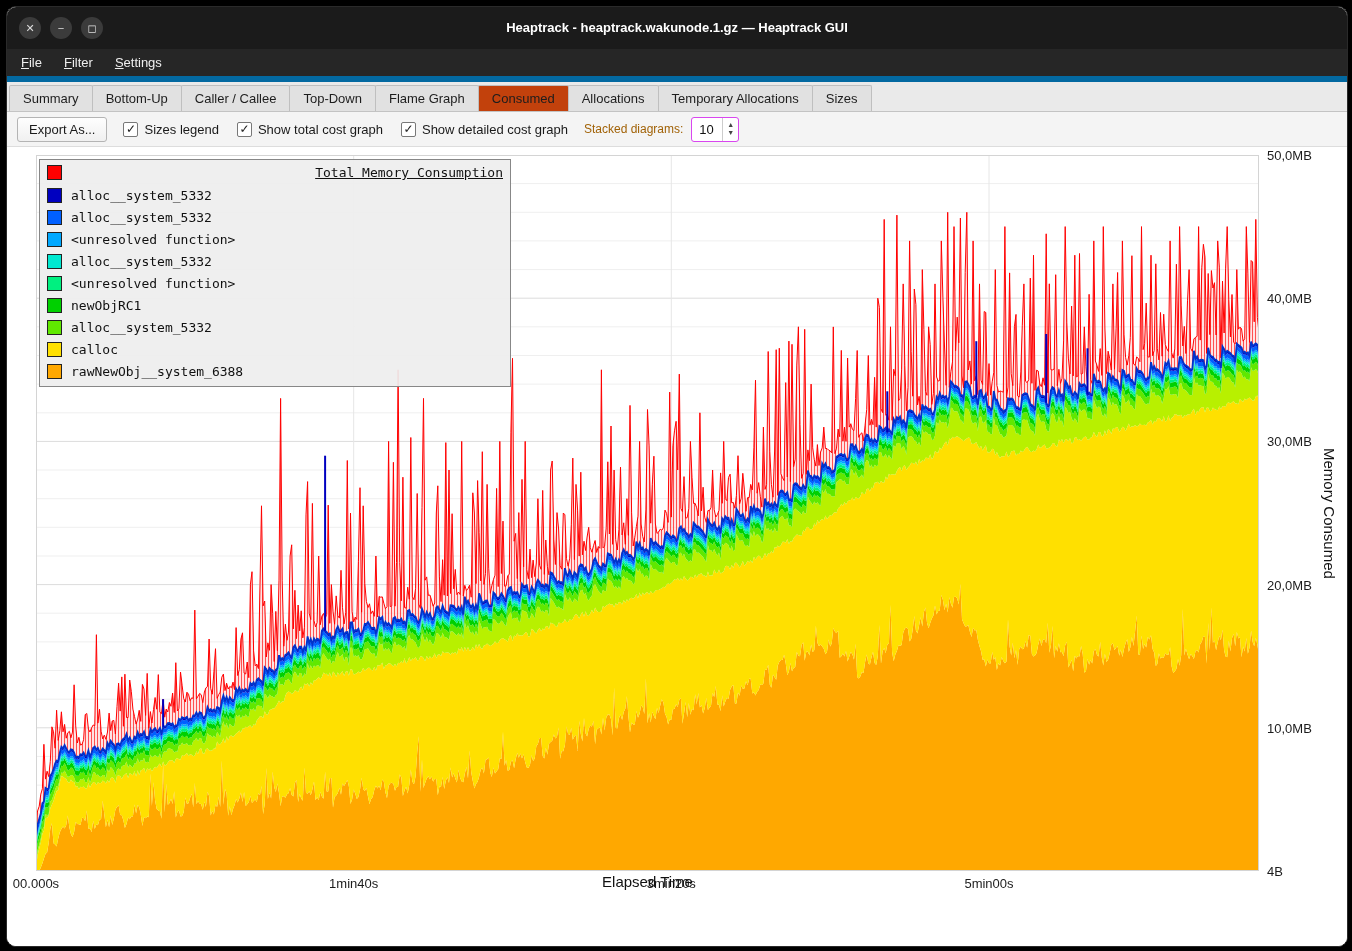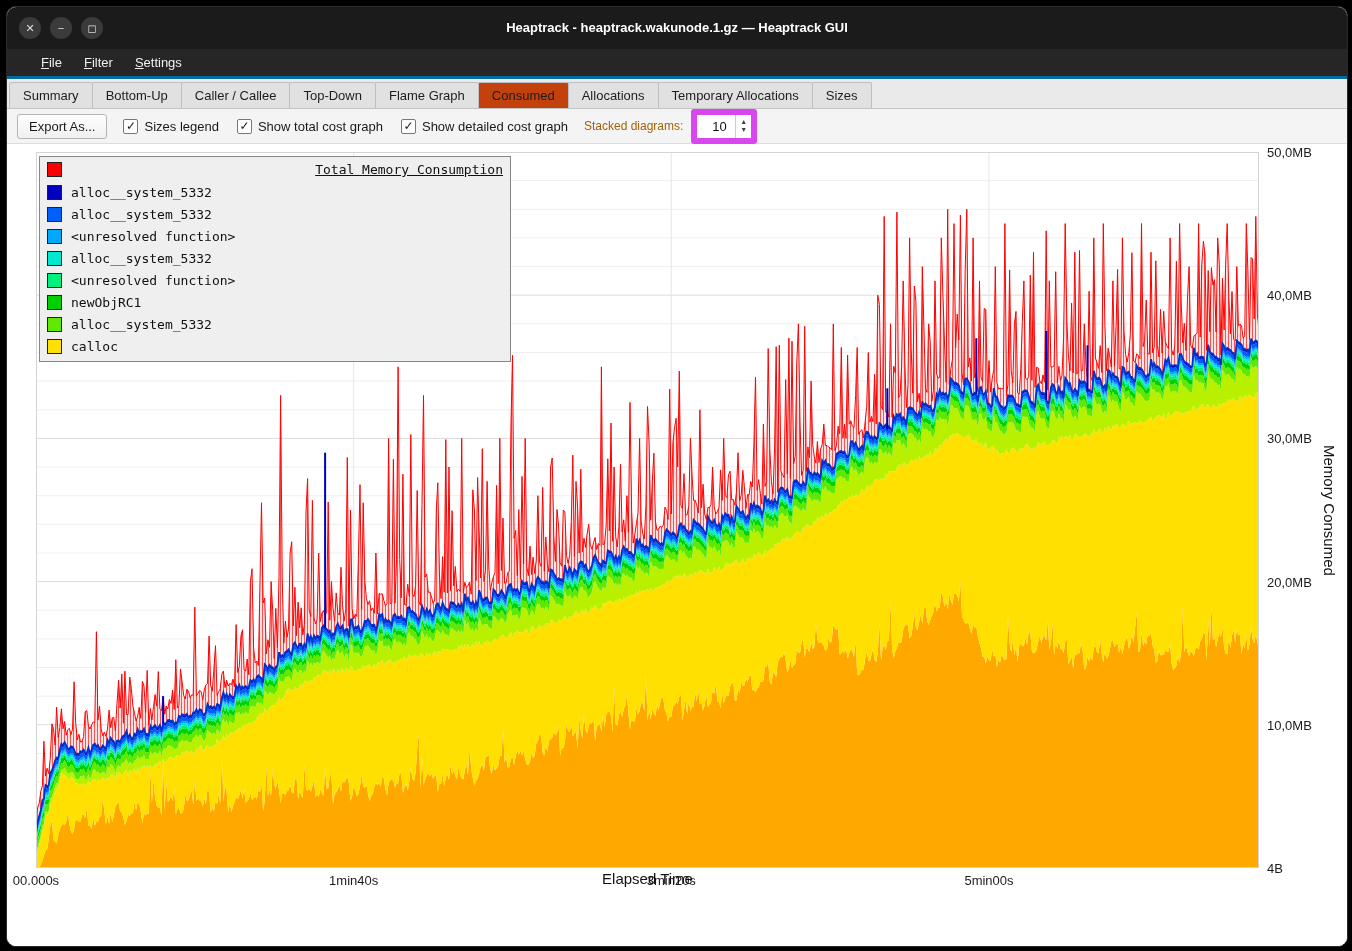--- a/index.html
+++ b/index.html
@@ -10,22 +10,22 @@
           display:flex;flex-direction:column;border:1px solid #2a2a2a;}
 
   
   .titlebar{height:42px;background:#1b1b1b;position:relative;flex:none;}
   .winbtns{position:absolute;left:12px;top:10px;display:flex;gap:9px;}
   .winbtn{width:22px;height:22px;border-radius:50%;background:#3b3b3b;color:#dcdcdc;
           font-size:11px;display:flex;align-items:center;justify-content:center;cursor:default;}
   .title{color:#ffffff;font-weight:bold;font-size:13px;text-align:center;line-height:42px;}
 
   
-  .menubar{height:27px;background:#262626;display:flex;align-items:center;padding:0 24px;gap:2px;
-           flex:none;border-bottom:3px solid #0369a1;}
+  .menubar{height:27px;background:#262626;display:flex;align-items:center;padding:0 4px;gap:2px;
+           flex:none;border-bottom:6px solid #0369a1;}
   .menu-item{color:#efefef;font-size:13px;padding:3px 10px;border-radius:3px;}
   .menu-item u{text-decoration:underline;}
 
   
   .tabbar{height:27px;background:#eaeaea;display:flex;align-items:flex-end;padding:2px 2px 0 2px;
           border-bottom:1px solid #c3c3c3;flex:none;}
   .tab{font-size:13px;color:#1d1d1d;padding:5px 13px 5px;background:#e1e1e1;
        border:1px solid #bfbfbf;border-bottom:none;margin-right:-1px;border-radius:2px 2px 0 0;
        white-space:nowrap;}
   .tab.active{background:#c2410c;font-weight:normal;}
@@ -34,22 +34,22 @@
   .toolbar{height:34px;background:#f4f4f4;display:flex;align-items:center;gap:16px;padding:0 10px;
            flex:none;border-bottom:1px solid #ddd;}
   .btn{font-size:13px;padding:4px 11px;border:1px solid #b4b4b4;border-radius:3px;
        background:linear-gradient(#fefefe,#f0f0f0);color:#1a1a1a;
        font-family:"Liberation Sans",sans-serif;}
   .cbwrap{display:flex;gap:18px;align-items:center;}
   .cb{display:flex;gap:6px;align-items:center;font-size:13px;color:#1a1a1a;}
   .box{width:15px;height:15px;box-sizing:border-box;border:1px solid #787878;border-radius:2px;
        background:#fff;font-size:12px;line-height:13px;text-align:center;color:#1d1d1d;flex:none;}
   .lbl{font-size:12px;color:#a16207;}
-  .spin{display:flex;border:6px solid #d946ef;border-radius:3px;background:#fff;height:23px;
-        align-items:center;margin-left:-8px;padding-left:8px;}
+  .spin{display:flex;border:1px solid #d946ef;border-radius:3px;background:#fff;height:23px;
+        align-items:center;margin-left:-8px;}
   .spinval{padding:0 7px;font-size:13px;min-width:16px;color:#111;}
   .spinarrows{display:flex;flex-direction:column;border-left:1px solid #ccc;color:#444;height:100%;
               justify-content:center;}
   .spinarrows span{font-size:7px;line-height:1.2;padding:0 4px;}
 
   
   .chart-area{flex:1;position:relative;background:#ffffff;}
   .plot{position:absolute;left:29px;top:8px;width:1223px;height:716px;}
   .legend{position:absolute;left:32px;top:12px;width:470px;background:rgba(238,238,238,0.93);
           border:1px solid #878787;padding:2px 0 4px;
@@ -208,20 +208,24 @@
             <span>newObjRC1</span>
           </div>
           <div class="lrow">
             <span class="sw" style="background: rgb(96, 232, 0);"></span>
             <span>alloc__system_5332</span>
           </div>
           <div class="lrow">
             <span class="sw" style="background: rgb(255, 224, 0);"></span>
             <span>calloc</span>
           </div>
+          <div class="lrow">
+            <span class="sw" style="background: rgb(255, 168, 0);"></span>
+            <span>rawNewObj__system_6388</span>
+          </div>
         </div>
       <div class="ylabels">
           <div style="top: 717px;">4B</div>
           <div style="top: 573.8px;">10,0MB</div>
           <div style="top: 430.6px;">20,0MB</div>
           <div style="top: 287.4px;">30,0MB</div>
           <div style="top: 144.2px;">40,0MB</div>
           <div style="top: 1px;">50,0MB</div>
         </div>
       <div class="xlabels">

